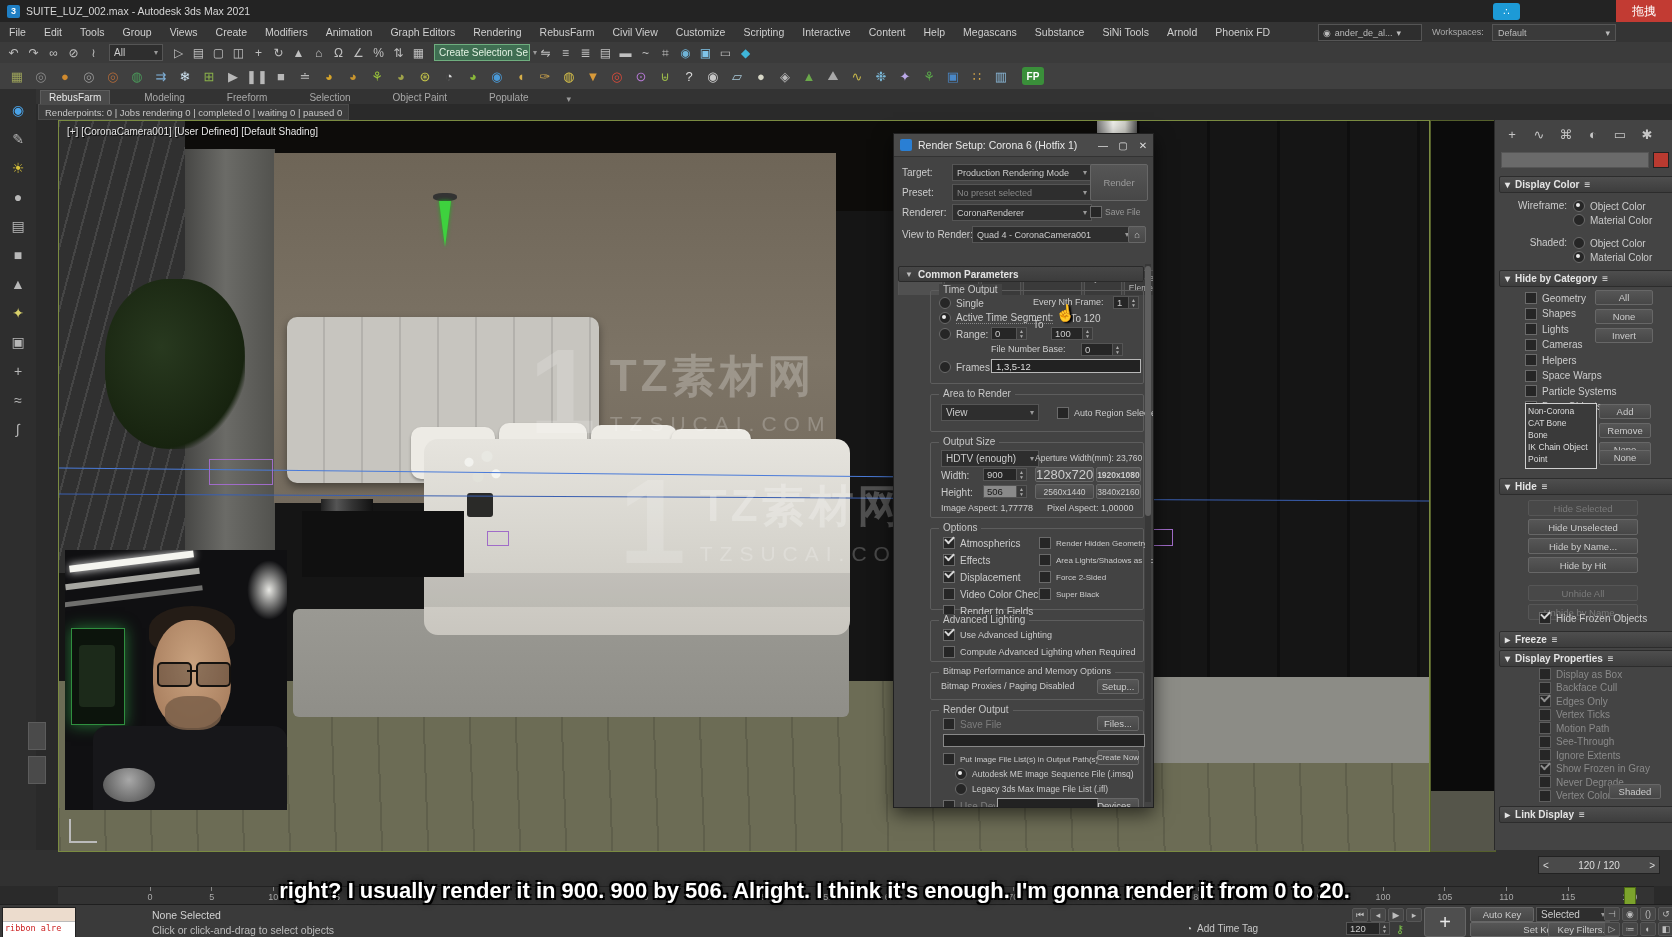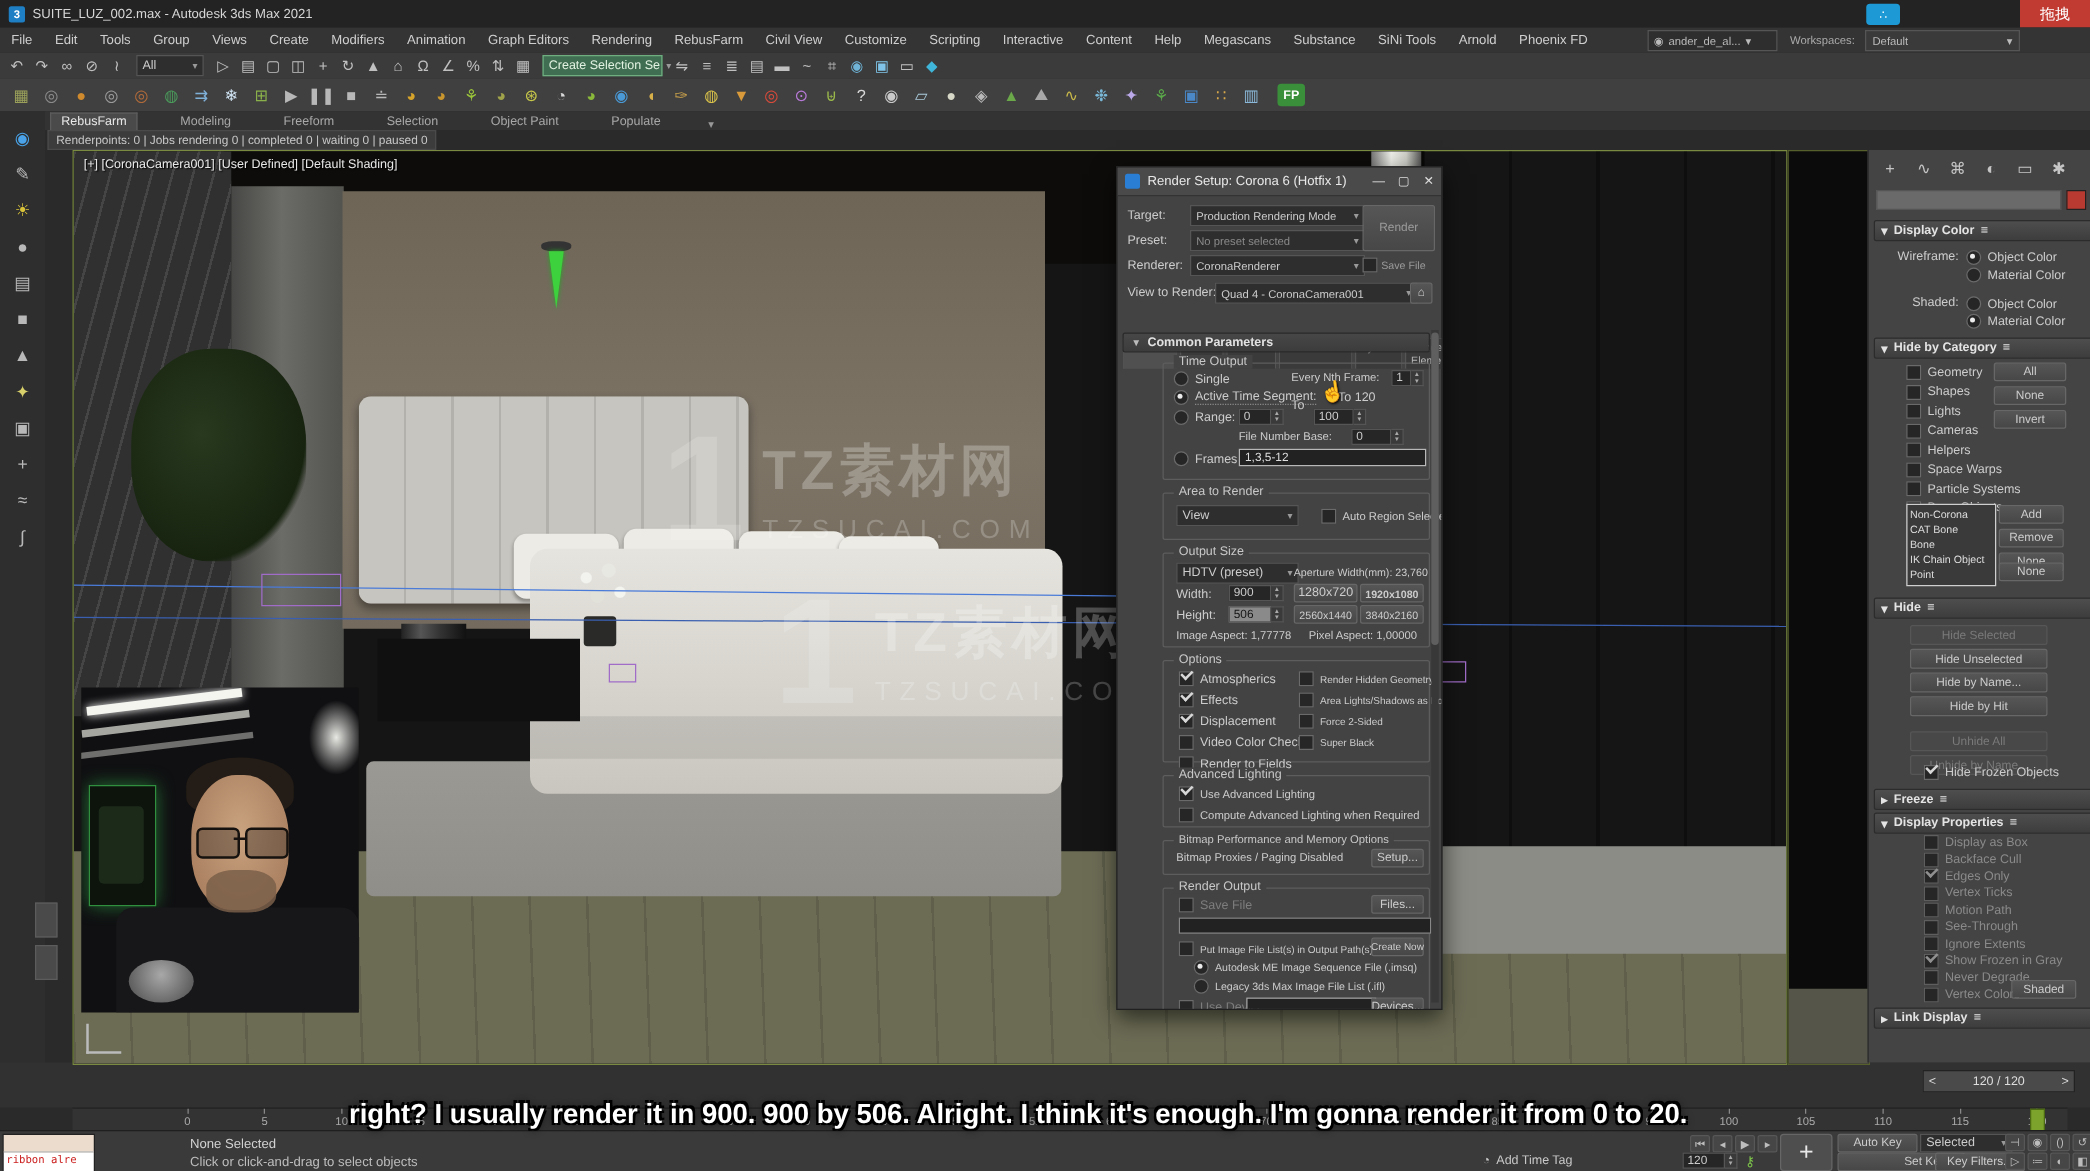--- a/index.html
+++ b/index.html
@@ -551,21 +551,21 @@
         </div>
       <div class="crow" style="left:126px;top:12px;font-size:9px;">
         <span class="cb"></span>
         <span>Auto Region Selected</span>
       </div>
     </div>
 
     <div class="grp" style="left:36px;top:308px;width:212px;height:74px;">
       <span class="gl">Output Size</span>
       <div class="dd" style="position:absolute;left:10px;top:7px;width:88px;height:15px;">
-          <span>HDTV (preset)</span>
+          <span>HDTV (enough)</span>
         </div>
       <div class="crow" style="left:104px;top:10px;font-size:8.5px;">
           <span>Aperture Width(mm): 23,760</span>
         </div>
       <div class="crow" style="left:10px;top:27px;">
           <span>Width:</span>
         </div>
       <div class="spin" style="left:52px;top:25px;width:44px;">
           <span class="v">900</span>
           <span class="ar">
@@ -577,21 +577,21 @@
           <span>Height:</span>
         </div>
       <div class="spin" style="left:52px;top:42px;width:44px;">
           <span class="v sel">506</span>
           <span class="ar">
             <span>▲</span>
             <span>▼</span>
           </span>
         </div>
       <div style="position:absolute;left:104px;top:24px;width:104px;display:grid;grid-template-columns:1fr 1fr;gap:2px;">
-          <span class="b3" style="height:13px;font-size:10px;">1280x720</span>
+          <span class="b3" style="height:13px;font-size:13px;">1280x720</span>
           <span class="b3" style="height:13px;font-size:8.5px;font-weight:bold;">1920x1080</span>
           <span class="b3" style="height:13px;font-size:8.5px;">2560x1440</span>
           <span class="b3" style="height:13px;font-size:8.5px;">3840x2160</span>
         </div>
       <div class="crow" style="left:10px;top:60px;font-size:9px;">
           <span>Image Aspect: 1,77778</span>
         </div>
       <div class="crow" style="left:116px;top:60px;font-size:9px;">
           <span>Pixel Aspect:  1,00000</span>
         </div>

